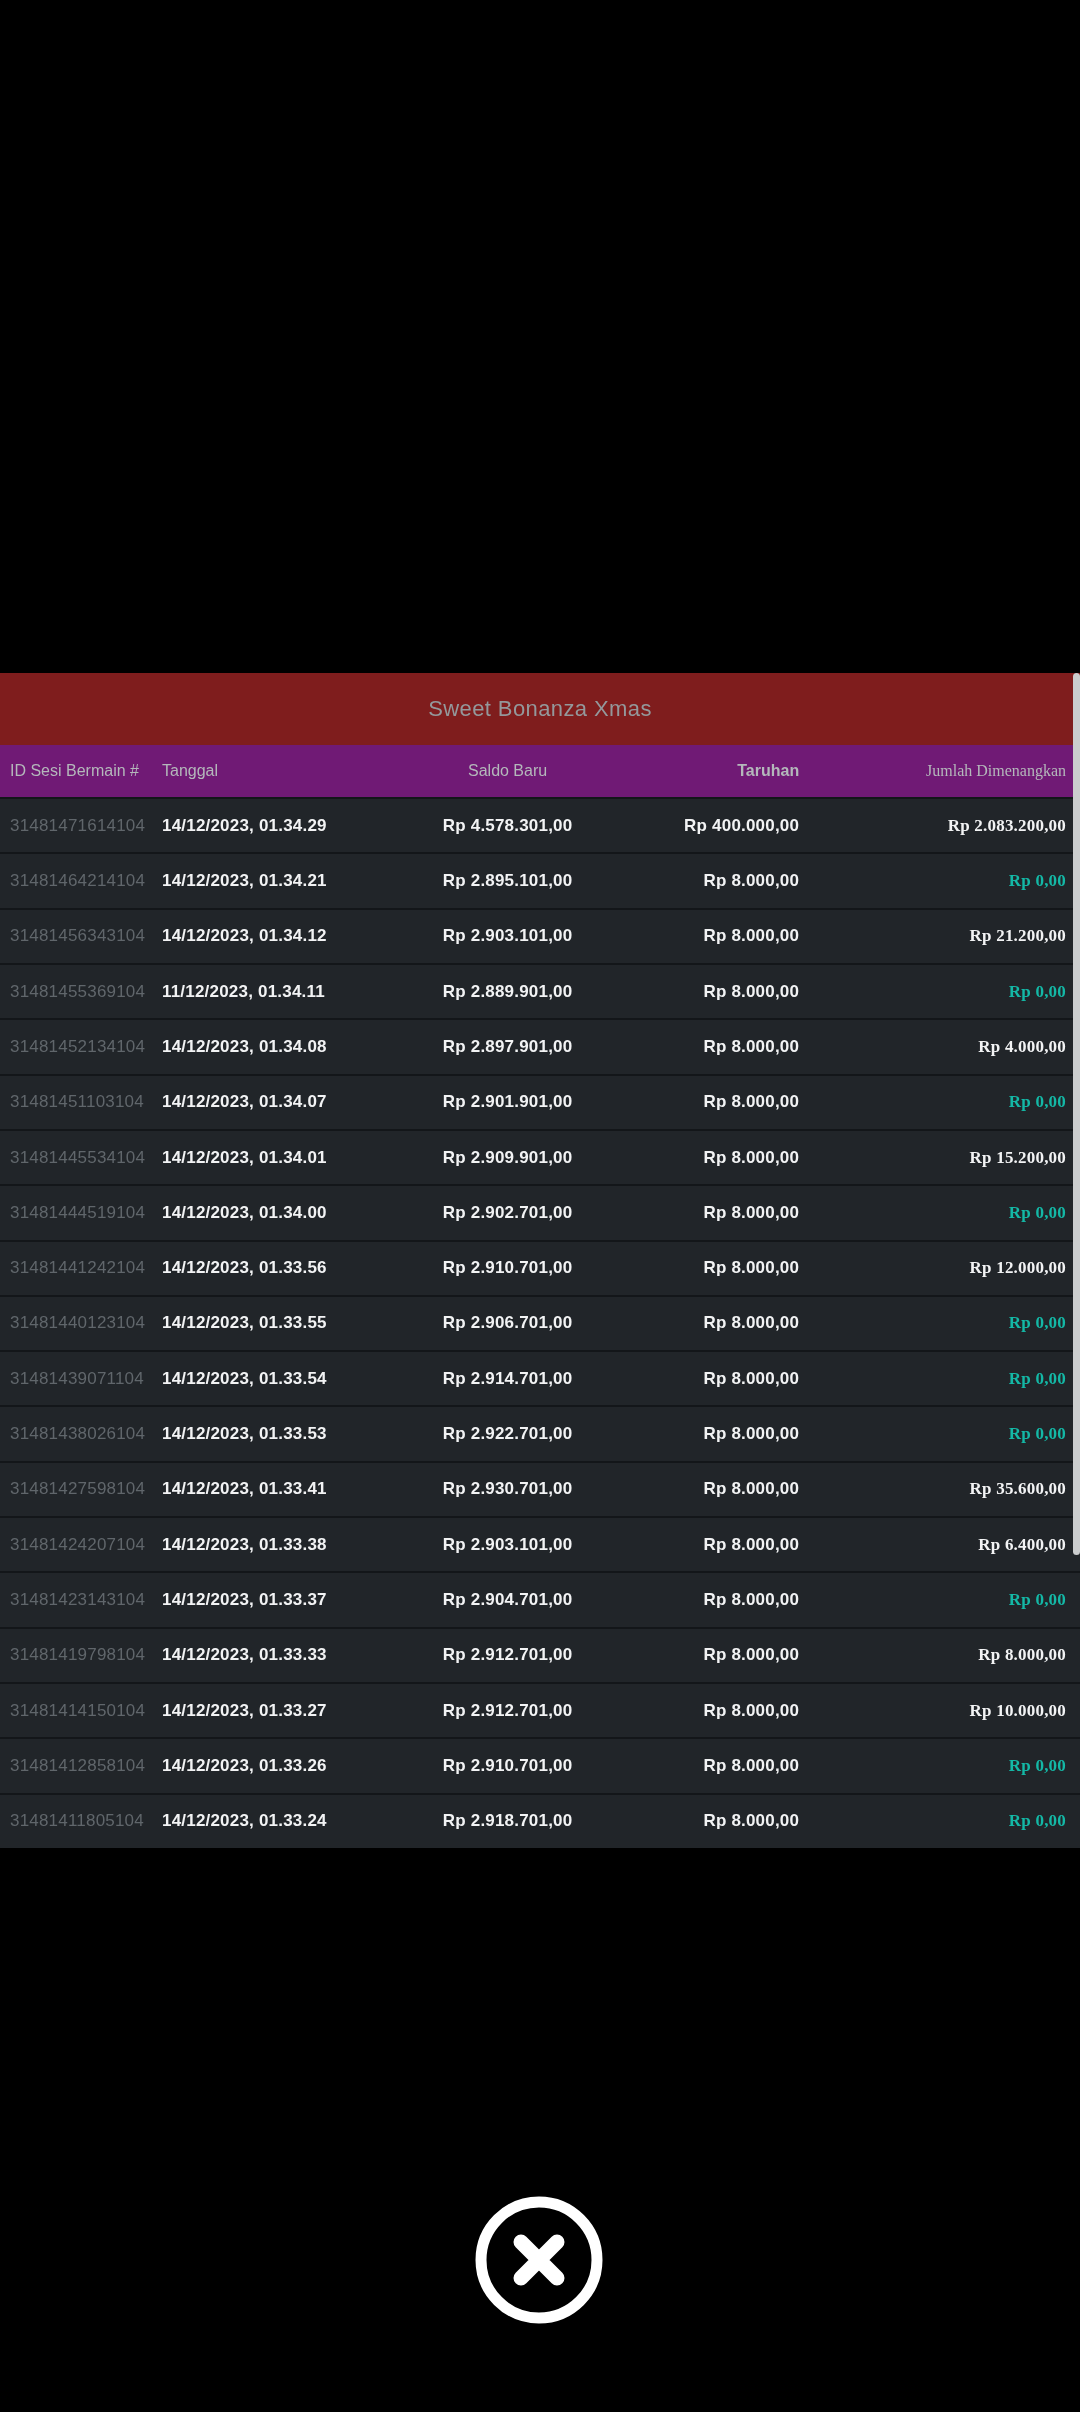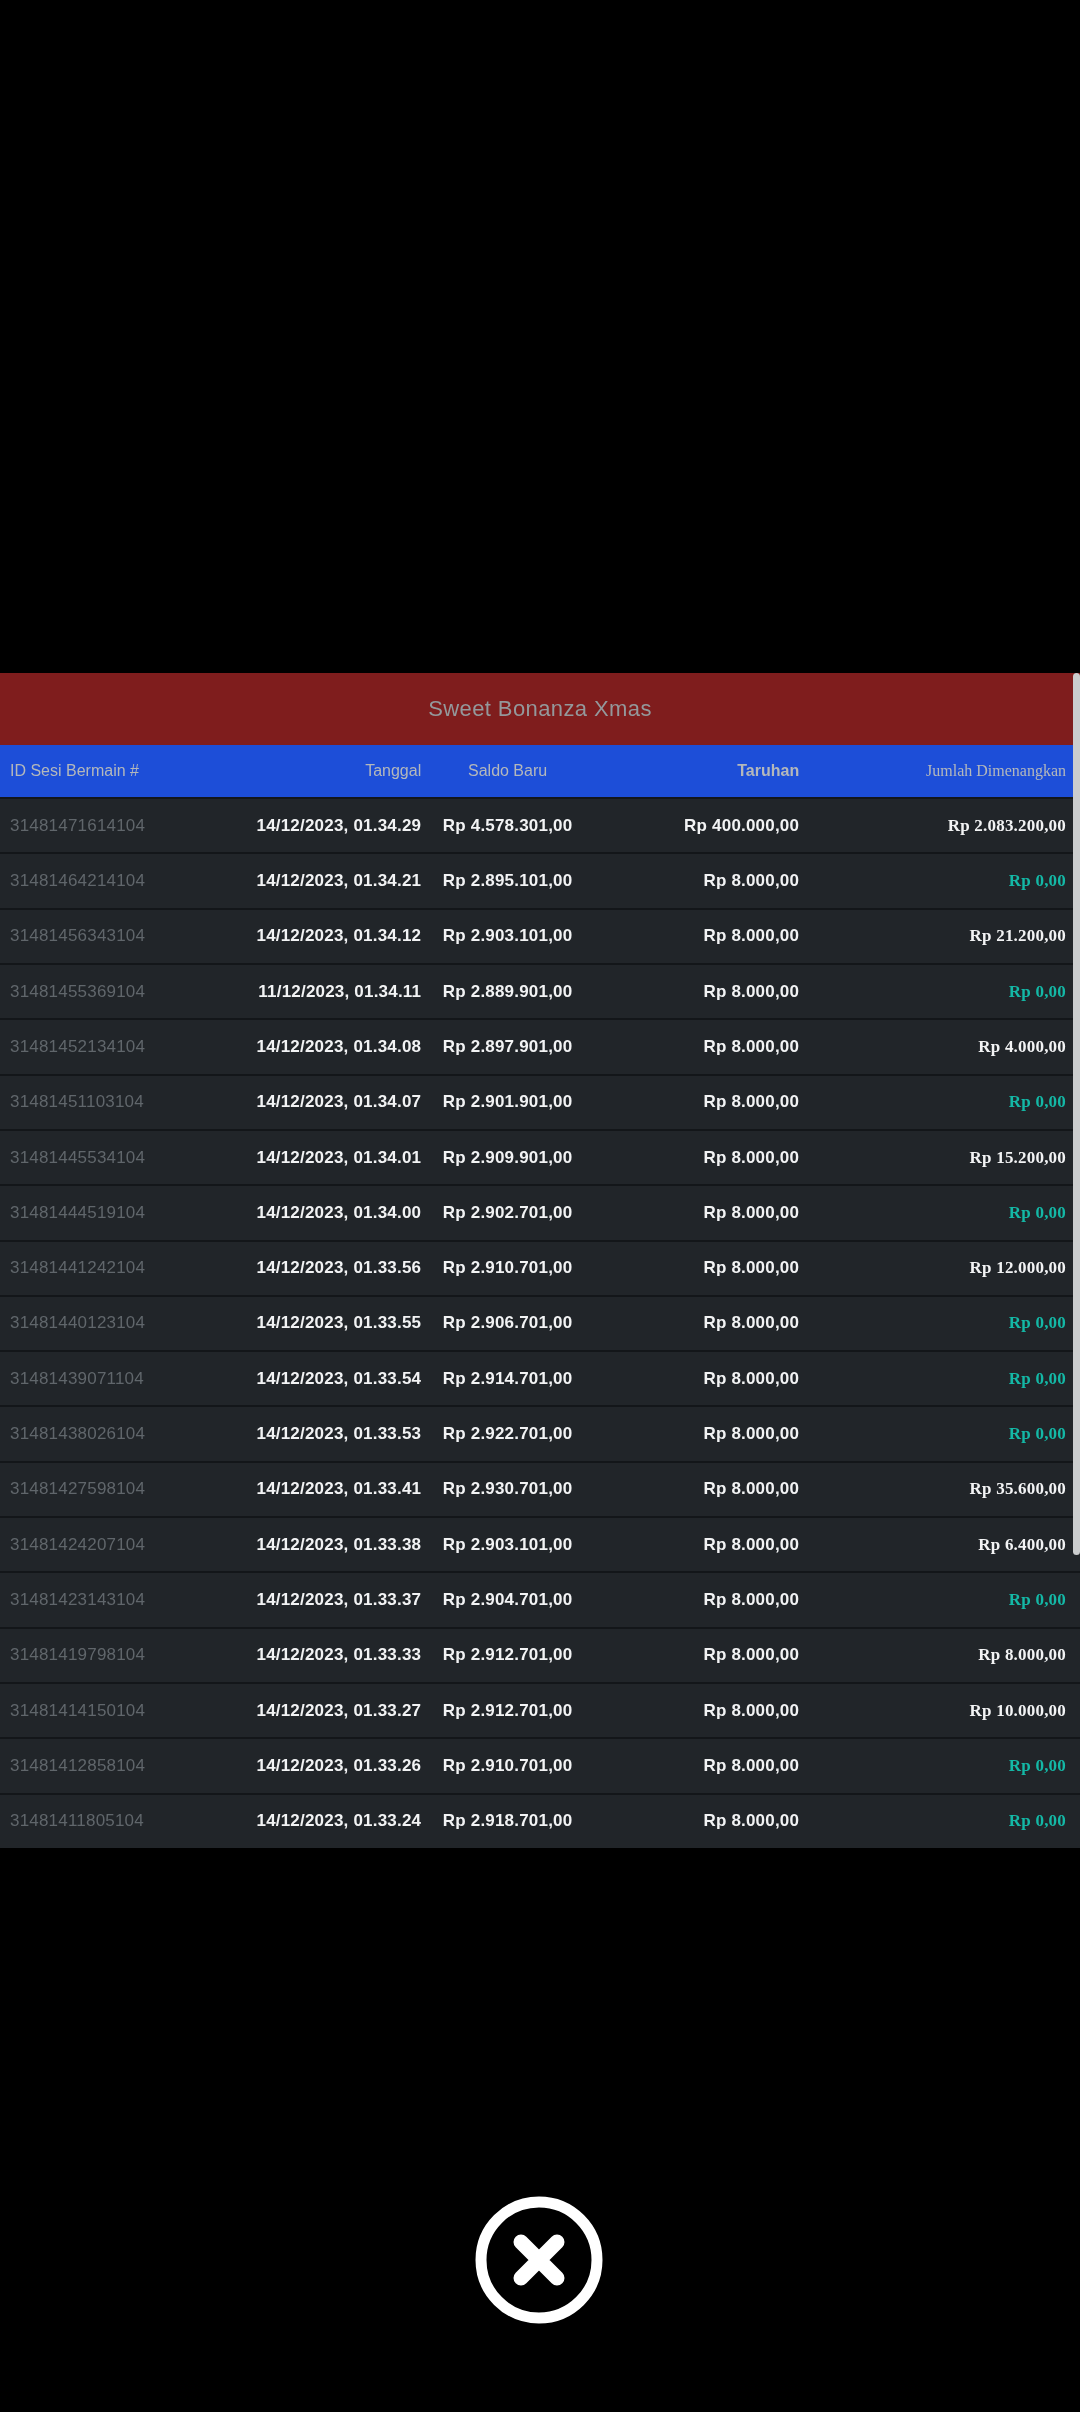--- a/index.html
+++ b/index.html
@@ -20,21 +20,21 @@
     height:72px;
     background:#7f1d1d;
     display:flex; align-items:center; justify-content:center;
     color:#94989b;
     font-size:22px;
     font-weight:500;
     letter-spacing:0.4px;
   }
   .thead {
     height:52px;
-    background:#1d4ed8;
+    background:#701a75;
     display:flex; align-items:center;
     color:#b4b8bb;
     font-size:16px;
     font-weight:500;
   }
   .tbody {
     height:1051px;
     display:flex;
     flex-direction:column;
   }
@@ -42,21 +42,21 @@
     flex:1;
     display:flex; align-items:center;
     font-size:17px;
     font-weight:700;
     color:#f2f3f4;
     border-top:2px solid #131619;
     letter-spacing:0.2px;
   }
   .c { display:block; white-space:nowrap; overflow:hidden; }
   .c-id   { width:15%; text-align:left; padding-left:10px; }
-  .c-date { width:24%; text-align:right; }
+  .c-date { width:24%; text-align:left; }
   .c-saldo{ width:16%; text-align:center; }
   .c-bet  { width:19%; text-align:right;font-weight:bold; }
   .c-win  { flex:1; text-align:right; padding-right:14px;font-family:Liberation Serif, serif; }
   .row .c-id { color:#60666b; font-weight:400; }
   .row .muted { color:#14b8a6; }
   .scrollbar-thumb {
     position:absolute;
     top:0; right:0;
     width:7px; height:882px;
     background:#cbcdce;

